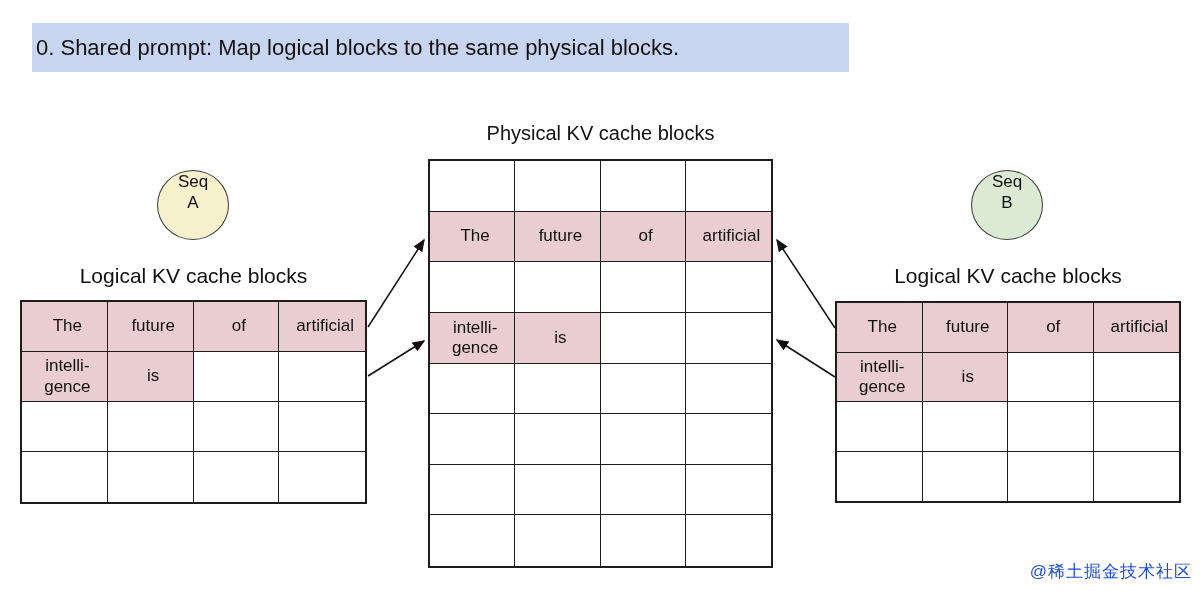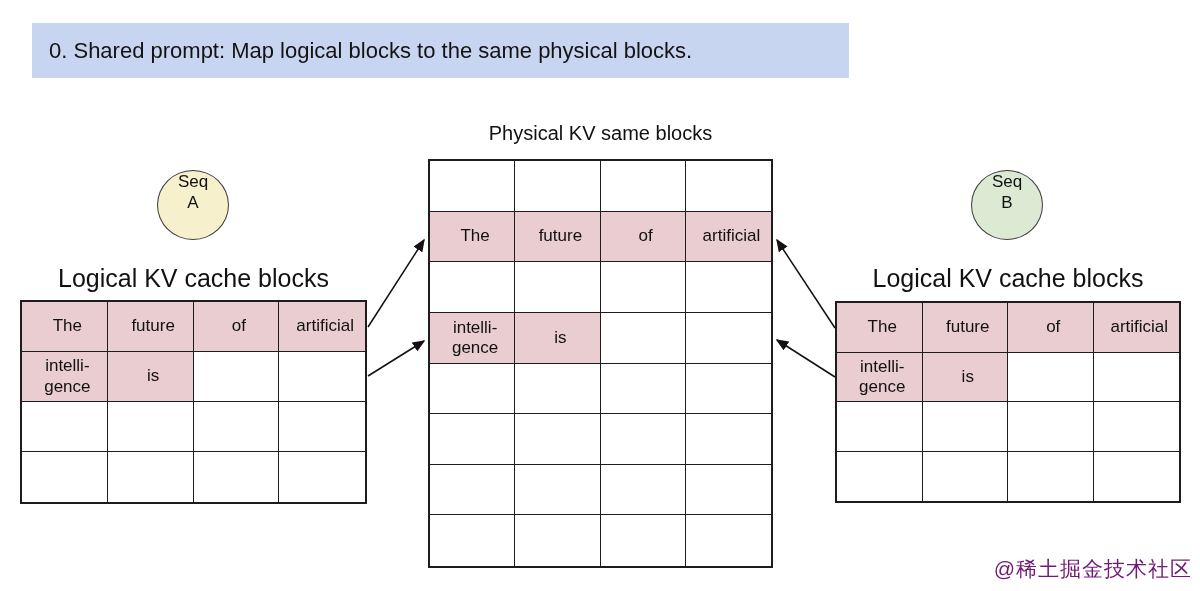--- a/index.html
+++ b/index.html
@@ -9,34 +9,34 @@
     background: #ffffff;
     font-family: "Liberation Sans", "DejaVu Sans", sans-serif;
     color: #141414;
     overflow: hidden;
   }
 
   
   .banner {
     position: absolute;
     left: 32px; top: 23px;
-    width: 817px; height: 55px;
+    width: 817px; height: 49px;
     background: #c8d5f0;
     display: flex;
     align-items: center;
-    padding-left: 17px;
+    padding-left: 4px;
     font-size: 22px;
     color: #131313;
   }
 
   
   .col-title {
     position: absolute;
     text-align: center;
-    font-size: 25px;
+    font-size: 21px;
     color: #111;
     white-space: nowrap;
   }
   .physical-title { left: 428px; top: 122px; width: 345px; font-size: 20px; }
   .label-a { left: 20px;  top: 264px; width: 347px; }
   .label-b { left: 835px; top: 264px; width: 346px; }
 
   
   .seq-badge {
     position: absolute;
@@ -90,33 +90,33 @@
     position: absolute;
     left: 0; top: 0;
     width: 1200px; height: 591px;
     pointer-events: none;
   }
 
   
   .watermark {
     position: absolute;
     right: 8px; bottom: 8px;
-    font-size: 21px;
-    color: #701a75;
+    font-size: 17px;
+    color: #1d4ed8;
     letter-spacing: 1px;
   }
 </style>
 </head>
 <body>
 
 <div class="banner">
   <span>0. Shared prompt: Map logical blocks to the same physical blocks.</span>
 </div>
 
-<div class="col-title physical-title">Physical KV same blocks</div>
+<div class="col-title physical-title">Physical KV cache blocks</div>
 
 <div class="seq-badge seq-a">
   <span>Seq</span>
   <span>A</span>
 </div>
 
 <div class="seq-badge seq-b">
   <span>Seq</span>
   <span>B</span>
 </div>

